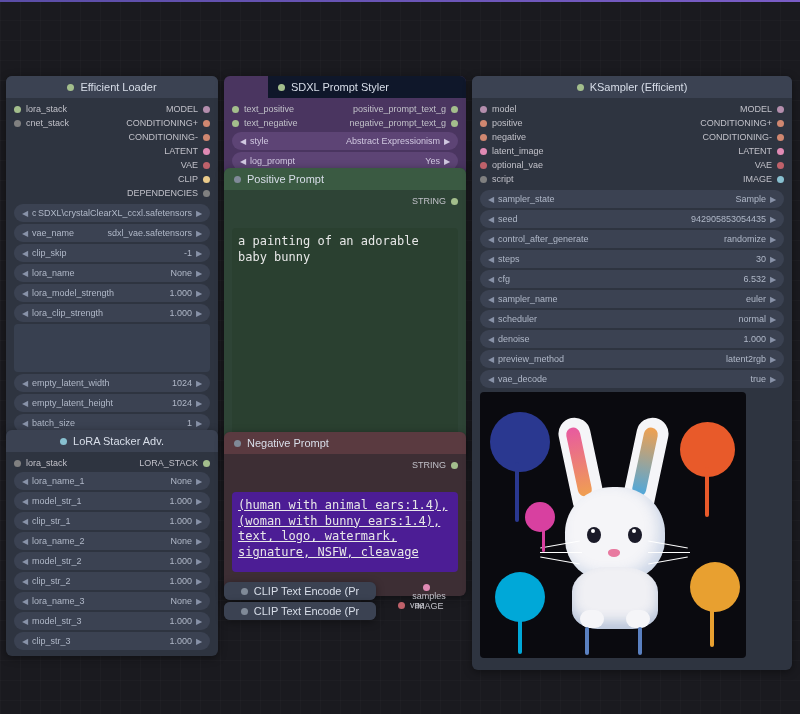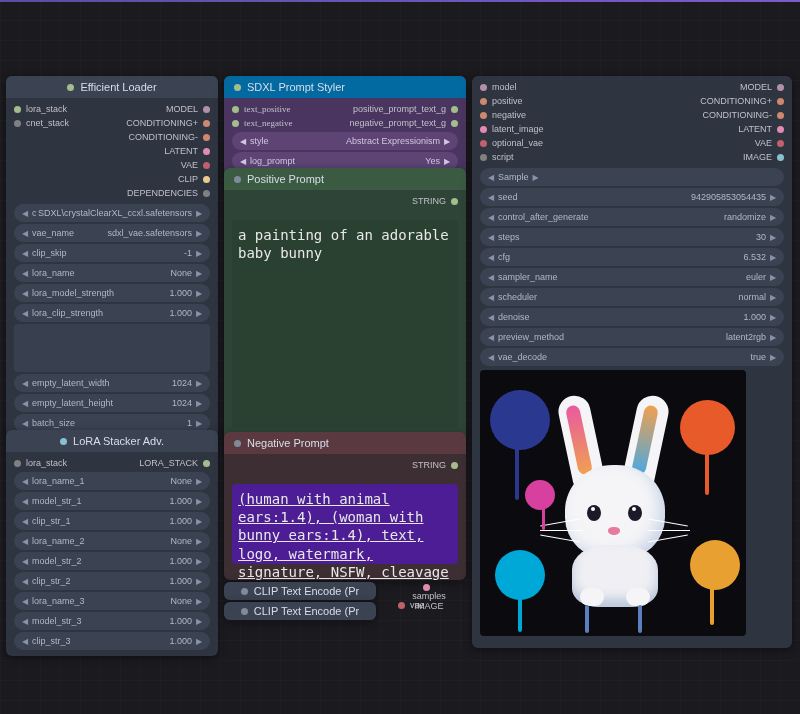--- a/index.html
+++ b/index.html
@@ -36,21 +36,21 @@
 }
 .node-header {
   height: 22px;
   padding: 0 10px;
   display: flex;
   align-items: center;
   font-size: 11px;
   color: #d8dee9;
 }
 .node-header.grey { background: #3b4252; justify-content: center; }
-.node-header.purple { background: #0369a1; }
+.node-header.purple { background: #0f172a; margin-left: 44px; }
 .node-header.green { background: #3a5a42; }
 .node-header.red { background: #5a3a40; }
 .node-header .dot-l { margin-right: 6px; }
 .node-body { padding: 4px 0; }
 .portrow {
   height: 14px;
   display: flex;
   align-items: center;
   padding: 0 8px;
   font-size: 9px;
@@ -95,25 +95,25 @@
   align-items: center;
   padding: 0 6px;
   font-size: 9px;
   color: #d0c8e0;
 }
 .widget-purple .chev { width: 10px; text-align: center; font-size: 8px; }
 .widget-purple .label { flex: 1; padding: 0 2px; }
 .widget-purple .value { text-align: right; padding: 0 2px; }
 .spacer { height: 48px; margin: 2px 8px; background: #384050; border-radius: 4px; }
 .promptarea {
-  margin: 12px 8px;
+  margin: 20px 8px;
   border-radius: 4px;
   padding: 6px;
   font-family: monospace;
-  font-size: 14px;
+  font-size: 12px;
   color: #e8e8e8;
   line-height: 1.3;
   word-wrap: break-word;
 }
 .promptarea.green {
   background: #2a4030;
   height: 208px;
 }
 .promptarea.red {
   background: #4c1d95;
@@ -337,21 +337,21 @@
   </div>
 </div>
 
 <div class="node" style="left:224px; top:76px; width:242px; background:#4a3560;">
   <div class="node-header purple">
     <span class="dot dot-l" style="background:#a3be8c"></span>
     <span>SDXL Prompt Styler</span>
   </div>
   <div class="node-body">
     <div style="position:relative; height:28px;">
-      <div style="position:absolute;left:0;top:0;width:110px;font-family:Liberation Serif, serif;">
+      <div style="position:absolute;left:0;top:0;width:110px;">
         <div class="portrow left">
             <span class="dot lime"></span>
             <span>text_positive</span>
           </div>
         <div class="portrow left">
             <span class="dot lime"></span>
             <span>text_negative</span>
           </div>
       </div>
       <div style="position:absolute;right:0;top:0;width:130px;">
@@ -428,20 +428,24 @@
     <span style="flex:1"></span>
     <span>IMAGE</span>
   </div>
   <div class="portrow left">
     <span class="dot red"></span>
       <span>vae</span>
   </div>
 </div>
 
 <div class="node" style="left:472px; top:76px; width:320px;">
+  <div class="node-header grey">
+    <span class="dot dot-l" style="background:#a3be8c"></span>
+    <span>KSampler (Efficient)</span>
+  </div>
   <div class="node-body">
     <div style="position:relative; height:86px;">
       <div style="position:absolute;left:0;top:0;width:110px;">
         <div class="portrow left">
             <span class="dot magenta"></span>
             <span>model</span>
           </div>
         <div class="portrow left">
             <span class="dot orange"></span>
             <span>positive</span>
@@ -486,20 +490,21 @@
           </div>
         <div class="portrow right">
             <span>IMAGE</span>
             <span class="dot cyan"></span>
           </div>
       </div>
     </div>
     <div id="ks-widgets">
         <div class="widget">
     <span class="chev">◀</span>
+    <span class="label">sampler_state</span>
     <span class="value">Sample</span>
     <span class="chev">▶</span>
   </div>
         <div class="widget">
     <span class="chev">◀</span>
     <span class="label">seed</span>
     <span class="value">942905853054435</span>
     <span class="chev">▶</span>
   </div>
         <div class="widget">

